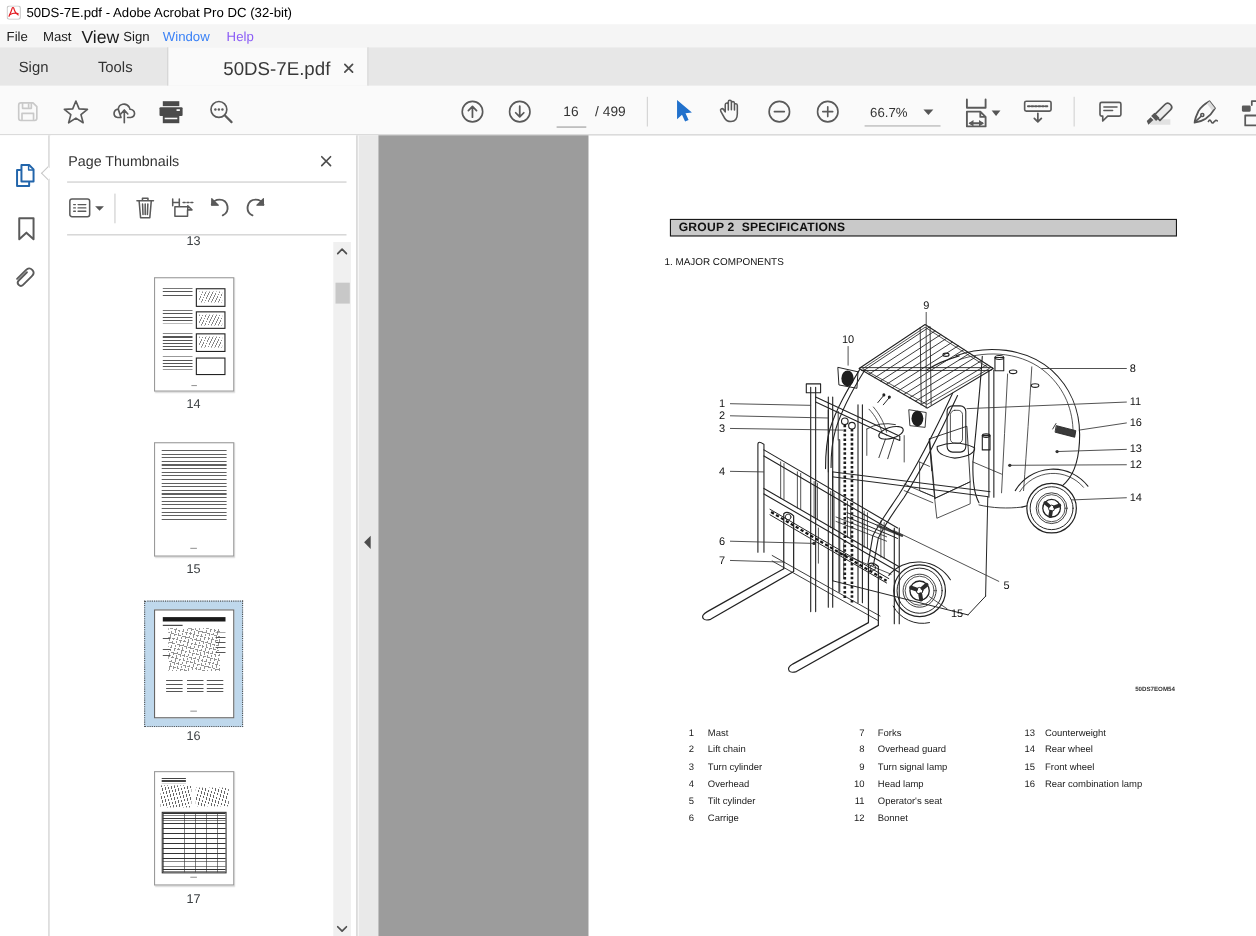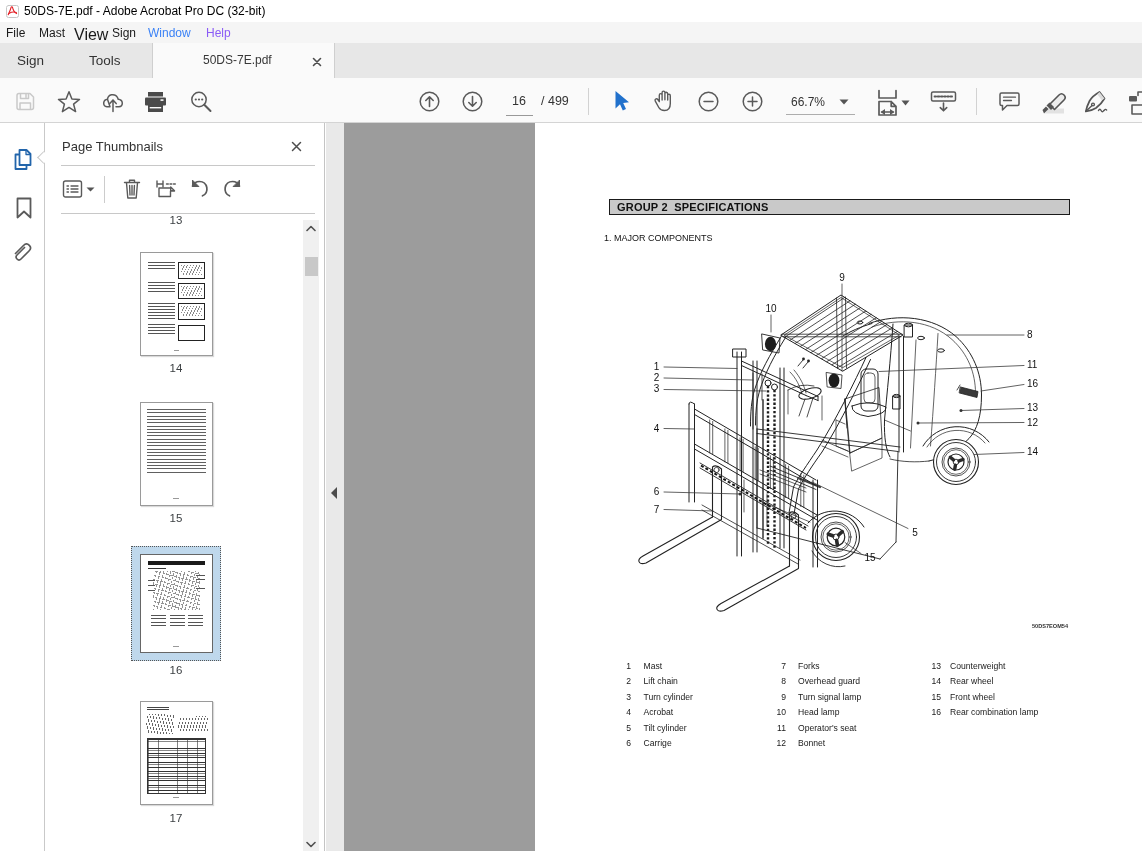--- a/index.html
+++ b/index.html
@@ -18,21 +18,21 @@
 <div class="abs" style="left:6px;top:26px;font-size:12px;color:#1a1a1a">File</div>
 <div class="abs" style="left:39px;top:26px;font-size:12px;color:#1a1a1a">Mast</div>
 <div class="abs" style="left:74px;top:26px;font-size:16px;color:#1a1a1a">View</div>
 <div class="abs" style="left:112px;top:26px;font-size:12px;color:#1a1a1a">Sign</div>
 <div class="abs" style="left:148px;top:26px;font-size:12px;color:#3b82f6">Window</div>
 <div class="abs" style="left:206px;top:26px;font-size:12px;color:#8b5cf6">Help</div>
 <div class="abs" style="left:0;top:43px;width:1142px;height:35px;background:#e7e7e7"></div>
 <div class="abs" style="left:17px;top:53px;font-size:13.5px;color:#333">Sign</div>
 <div class="abs" style="left:89px;top:53px;font-size:13.5px;color:#333">Tools</div>
 <div class="abs" style="left:151.5px;top:43px;width:183px;height:35px;background:#fafafa;border-left:1px solid #cfcfcf;border-right:1px solid #cfcfcf"></div>
-<div class="abs" style="left:203px;top:53px;font-size:12px;color:#383838">50DS-7E.pdf</div>
+<div class="abs" style="left:203px;top:53px;font-size:17px;color:#383838">50DS-7E.pdf</div>
 <svg style="position:absolute;left:312px;top:57px" width="10" height="10" viewBox="0 0 10 10" fill="none" stroke="#5a5a5a" stroke-width="1.4" stroke-linecap="round" stroke-linejoin="round">
       <path d="M1.5 1.5 L8.5 8.5 M8.5 1.5 L1.5 8.5" stroke="#4d4d4d" stroke-width="1.6"></path>
     </svg>
 <div class="abs" style="left:0;top:78px;width:1142px;height:45px;background:#fafafa;border-bottom:1px solid #d4d4d4"></div>
 <svg style="position:absolute;left:15px;top:91px" width="21" height="21" viewBox="0 0 21 21" fill="none" stroke="#5a5a5a" stroke-width="1.4" stroke-linecap="round" stroke-linejoin="round">
       <g stroke="#c9c9c9" stroke-width="1.5">
 <path d="M2 4.5 Q2 2.5 4 2.5 L15 2.5 L18.5 6 L18.5 16.5 Q18.5 18.5 16.5 18.5 L4 18.5 Q2 18.5 2 16.5 Z"></path>
 <path d="M5.5 2.8 L5.5 7.5 L13.5 7.5 L13.5 2.8"></path>
         <path d="M11 3.5 L11 6.5"></path>
 <path d="M5 18.2 L5 12 L15.5 12 L15.5 18.2"></path>
@@ -366,21 +366,21 @@
       <text x="1027" y="455.4" font-family="Liberation Sans" font-size="10" fill="#111">14</text>
       <text x="1032" y="628" font-family="Liberation Sans" font-size="5.6" font-weight="bold" fill="#333">50DS7EOM54</text>
     </svg>
 <div class="abs" style="left:613px;top:660.5px;width:18px;text-align:right;font-size:8.6px;color:#1a1a1a">1</div>
     <div class="abs" style="left:643.5px;top:660.5px;font-size:8.6px;color:#1a1a1a;white-space:nowrap">Mast</div>
     <div class="abs" style="left:613px;top:676.05px;width:18px;text-align:right;font-size:8.6px;color:#1a1a1a">2</div>
     <div class="abs" style="left:643.5px;top:676.05px;font-size:8.6px;color:#1a1a1a;white-space:nowrap">Lift chain</div>
     <div class="abs" style="left:613px;top:691.6px;width:18px;text-align:right;font-size:8.6px;color:#1a1a1a">3</div>
     <div class="abs" style="left:643.5px;top:691.6px;font-size:8.6px;color:#1a1a1a;white-space:nowrap">Turn cylinder</div>
     <div class="abs" style="left:613px;top:707.15px;width:18px;text-align:right;font-size:8.6px;color:#1a1a1a">4</div>
-    <div class="abs" style="left:643.5px;top:707.15px;font-size:8.6px;color:#1a1a1a;white-space:nowrap">Acrobat</div>
+    <div class="abs" style="left:643.5px;top:707.15px;font-size:8.6px;color:#1a1a1a;white-space:nowrap">Overhead</div>
     <div class="abs" style="left:613px;top:722.7px;width:18px;text-align:right;font-size:8.6px;color:#1a1a1a">5</div>
     <div class="abs" style="left:643.5px;top:722.7px;font-size:8.6px;color:#1a1a1a;white-space:nowrap">Tilt cylinder</div>
     <div class="abs" style="left:613px;top:738.25px;width:18px;text-align:right;font-size:8.6px;color:#1a1a1a">6</div>
     <div class="abs" style="left:643.5px;top:738.25px;font-size:8.6px;color:#1a1a1a;white-space:nowrap">Carrige</div>
     <div class="abs" style="left:768px;top:660.5px;width:18px;text-align:right;font-size:8.6px;color:#1a1a1a">7</div>
     <div class="abs" style="left:798px;top:660.5px;font-size:8.6px;color:#1a1a1a;white-space:nowrap">Forks</div>
     <div class="abs" style="left:768px;top:676.05px;width:18px;text-align:right;font-size:8.6px;color:#1a1a1a">8</div>
     <div class="abs" style="left:798px;top:676.05px;font-size:8.6px;color:#1a1a1a;white-space:nowrap">Overhead guard</div>
     <div class="abs" style="left:768px;top:691.6px;width:18px;text-align:right;font-size:8.6px;color:#1a1a1a">9</div>
     <div class="abs" style="left:798px;top:691.6px;font-size:8.6px;color:#1a1a1a;white-space:nowrap">Turn signal lamp</div>

